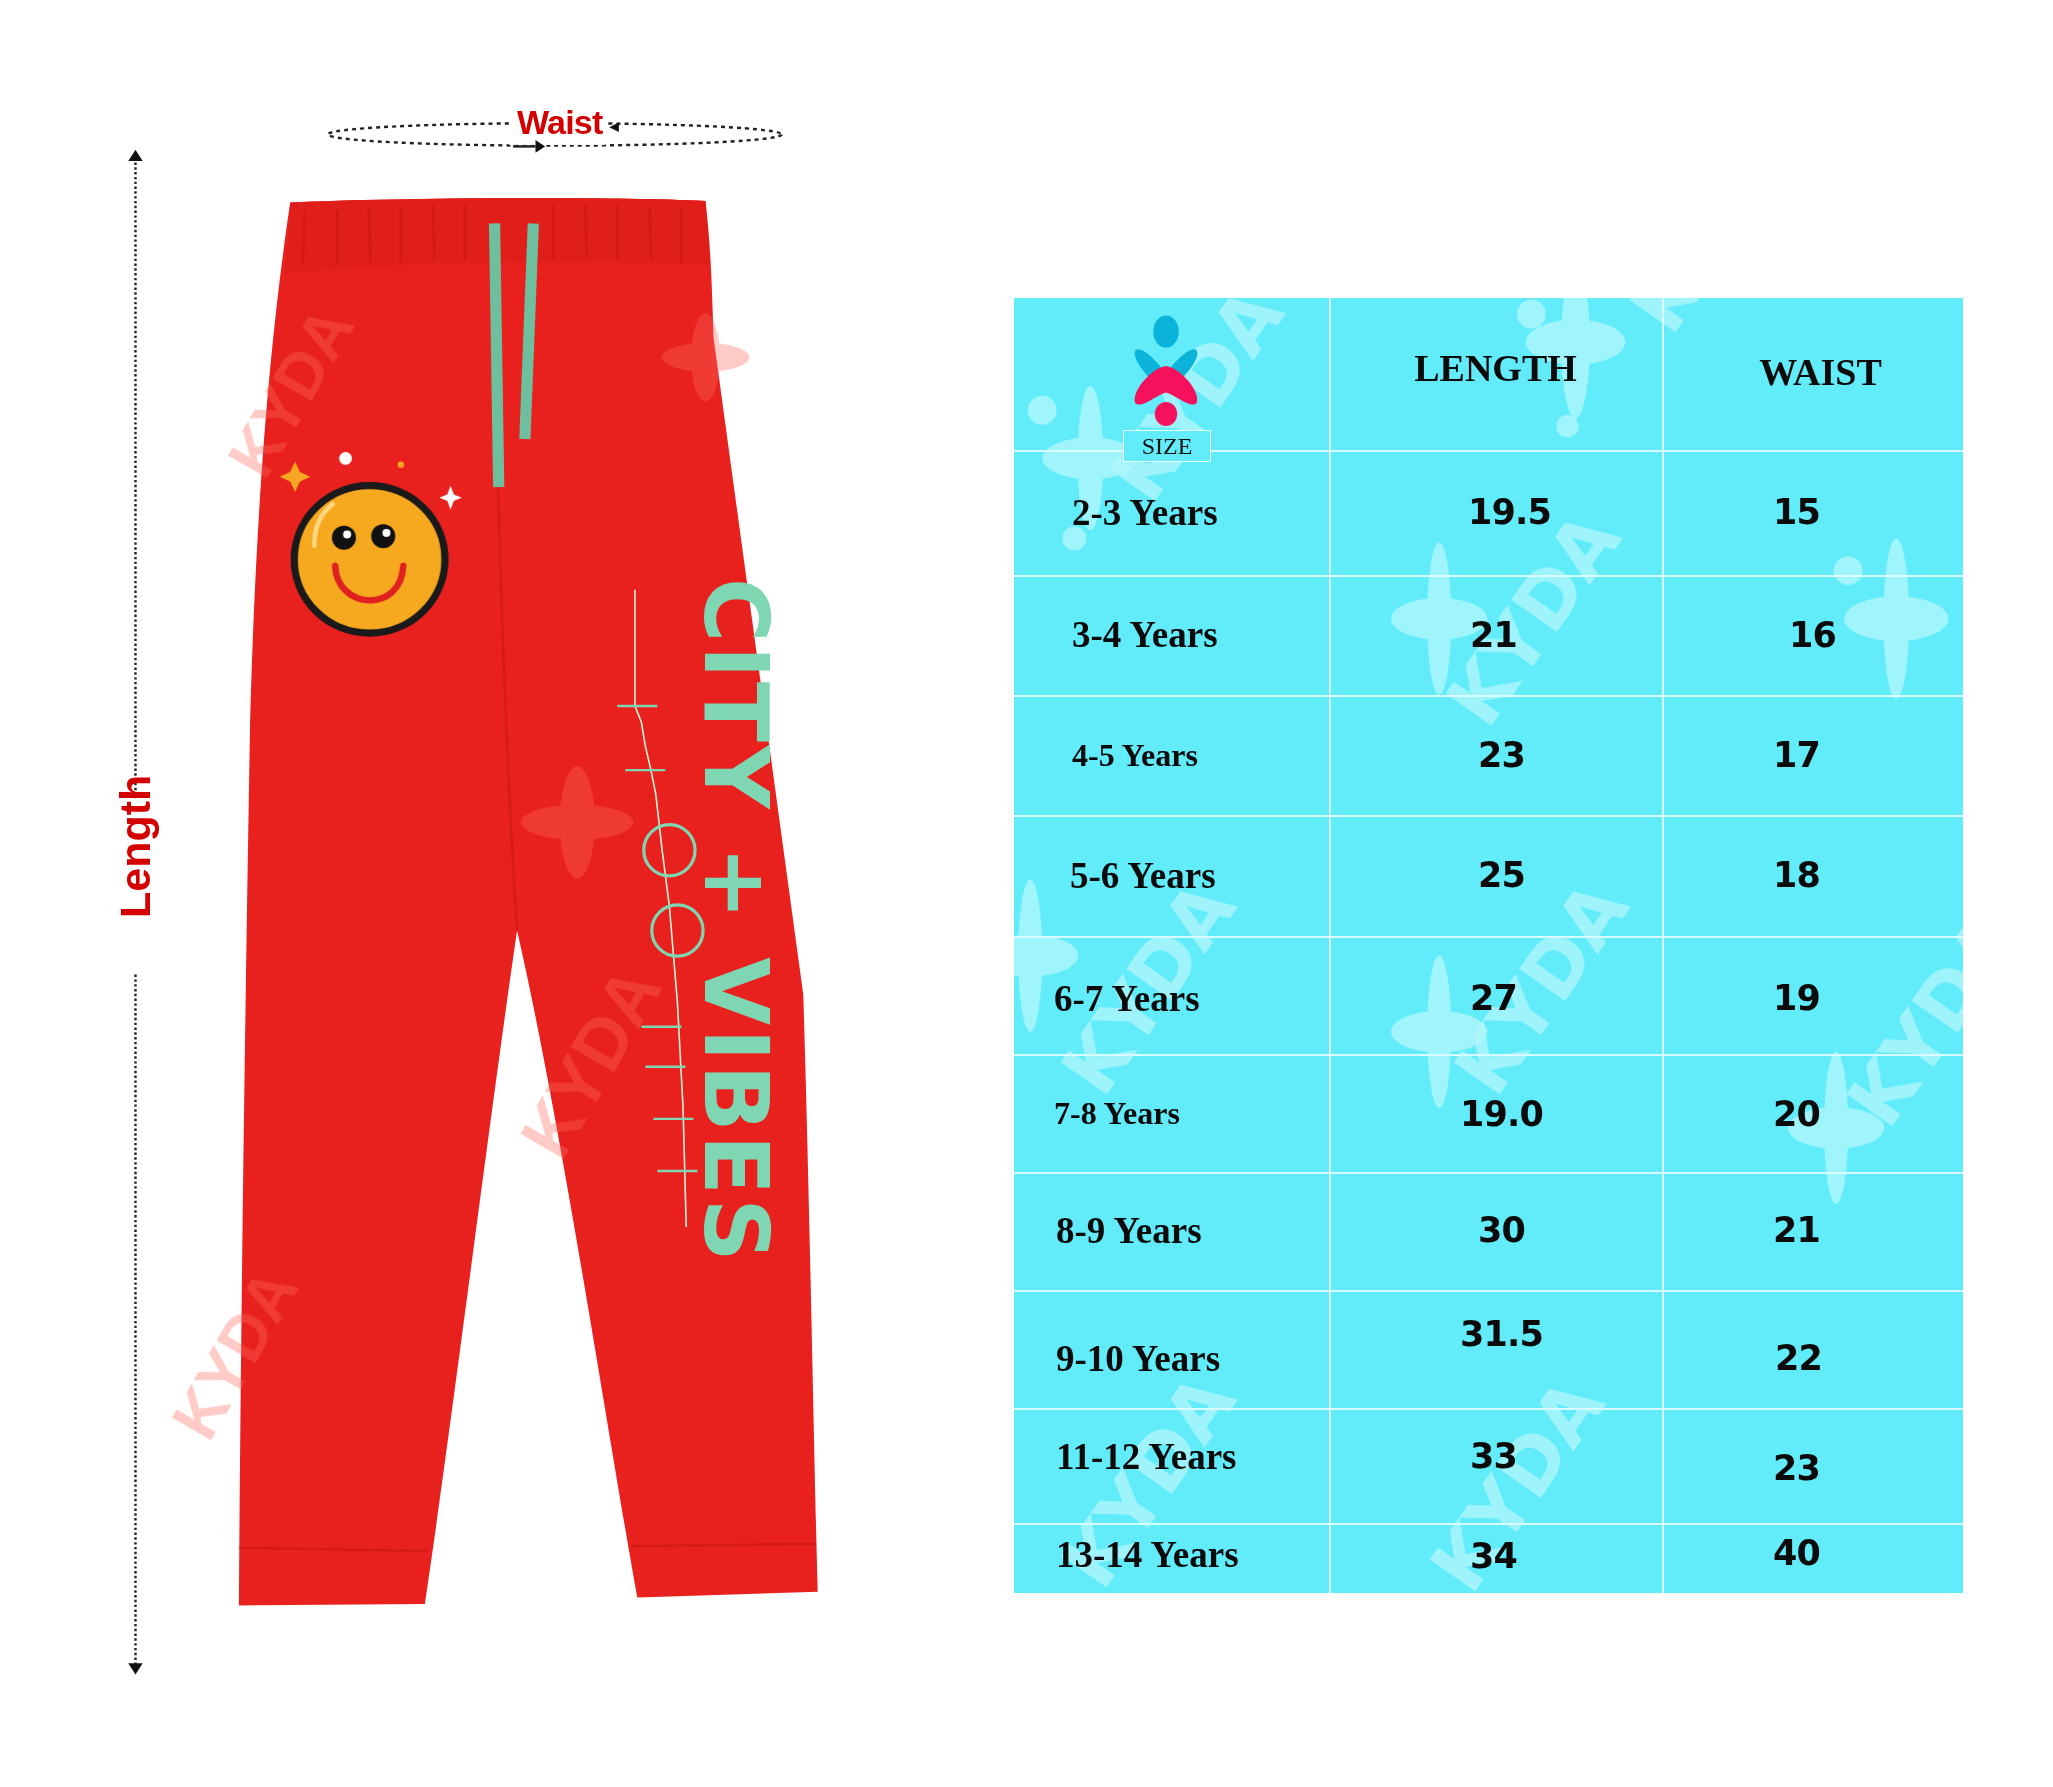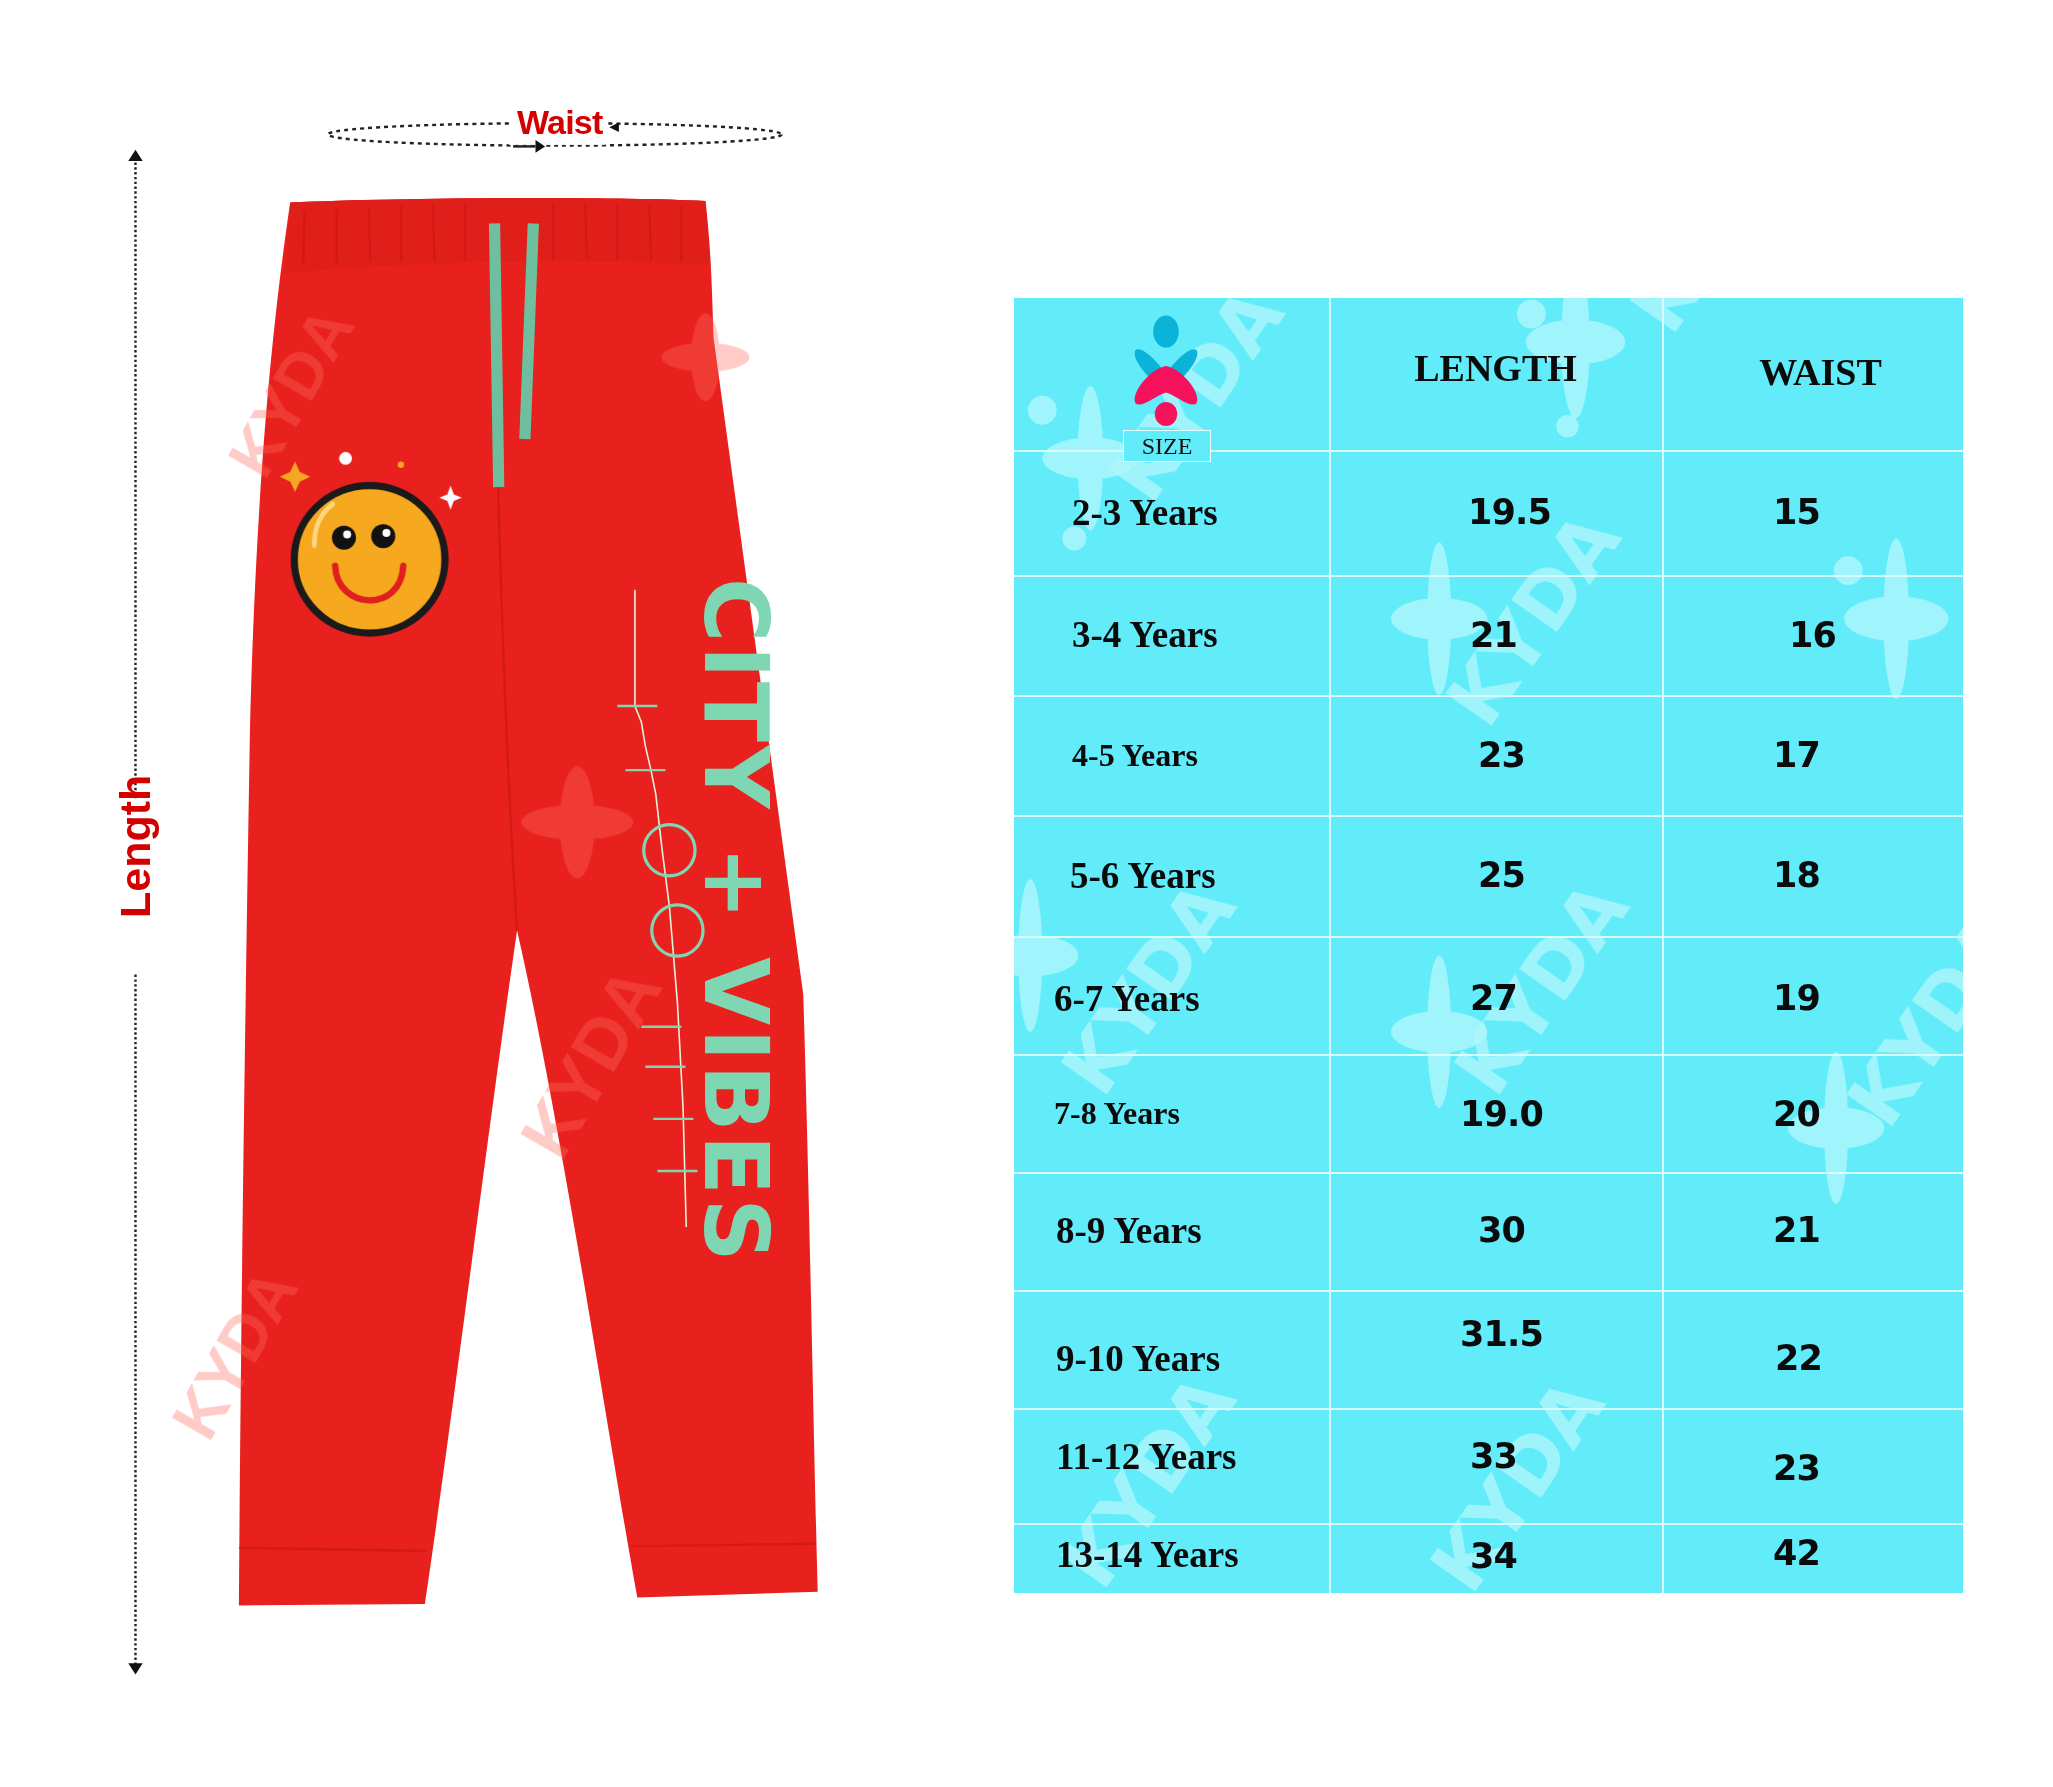--- a/index.html
+++ b/index.html
@@ -270,17 +270,17 @@
       <div class="cell num-cell" style="left:648px;top:992px;width:320px;height:136px;padding-right:47px;box-sizing:border-box">22</div>
     </div>
     <div>
       <div class="cell size-cell" style="left:42px;top:1110px;height:96px">11-12 Years</div>
       <div class="cell num-cell" style="left:315px;top:1110px;width:329px;height:96px">33</div>
       <div class="cell num-cell" style="left:648px;top:1110px;width:301px;height:120px;padding-right:32px;box-sizing:border-box">23</div>
     </div>
     <div>
       <div class="cell size-cell" style="left:42px;top:1225px;height:63px">13-14 Years</div>
       <div class="cell num-cell" style="left:315px;top:1225px;width:329px;height:66px">34</div>
-      <div class="cell num-cell" style="left:648px;top:1225px;width:301px;height:59px;padding-right:32px;box-sizing:border-box">42</div>
+      <div class="cell num-cell" style="left:648px;top:1225px;width:301px;height:59px;padding-right:32px;box-sizing:border-box">40</div>
     </div>
   </div>
 </div>
 
 
 </body></html>

